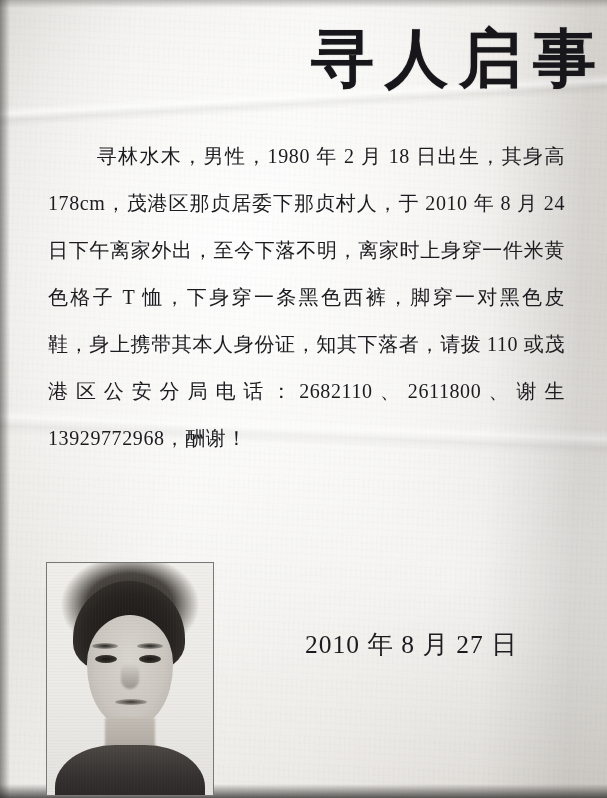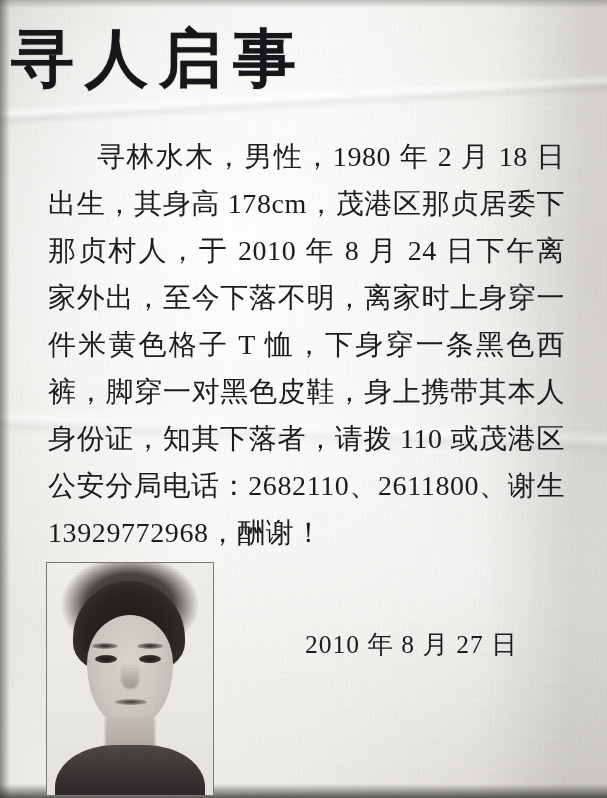--- a/index.html
+++ b/index.html
@@ -80,36 +80,36 @@
     position: absolute;
     inset: 0;
     z-index: 5;
   }
 
   #title {
     position: absolute;
     top: 16px;
     left: 0;
     width: 607px;
-    text-align: left;
+    text-align: right;
     font-family: "DejaVu Serif", "Liberation Serif", serif;
     font-weight: 700;
     font-size: 63px;
     letter-spacing: 11px;
     color: #17161a;
     text-indent: 11px;
     text-shadow: 0 0 1px rgba(0,0,0,0.45);
   }
 
   #body-text {
     position: absolute;
     top: 133px;
     left: 48px;
     width: 517px;
-    font-size: 28px;
+    font-size: 20px;
     line-height: 47px;
     color: #1c1b1f;
     letter-spacing: 0.6px;
     text-align: justify;
     text-justify: inter-character;
   }
   #body-text .indent {
     display: inline-block;
     width: 48px;
   }

